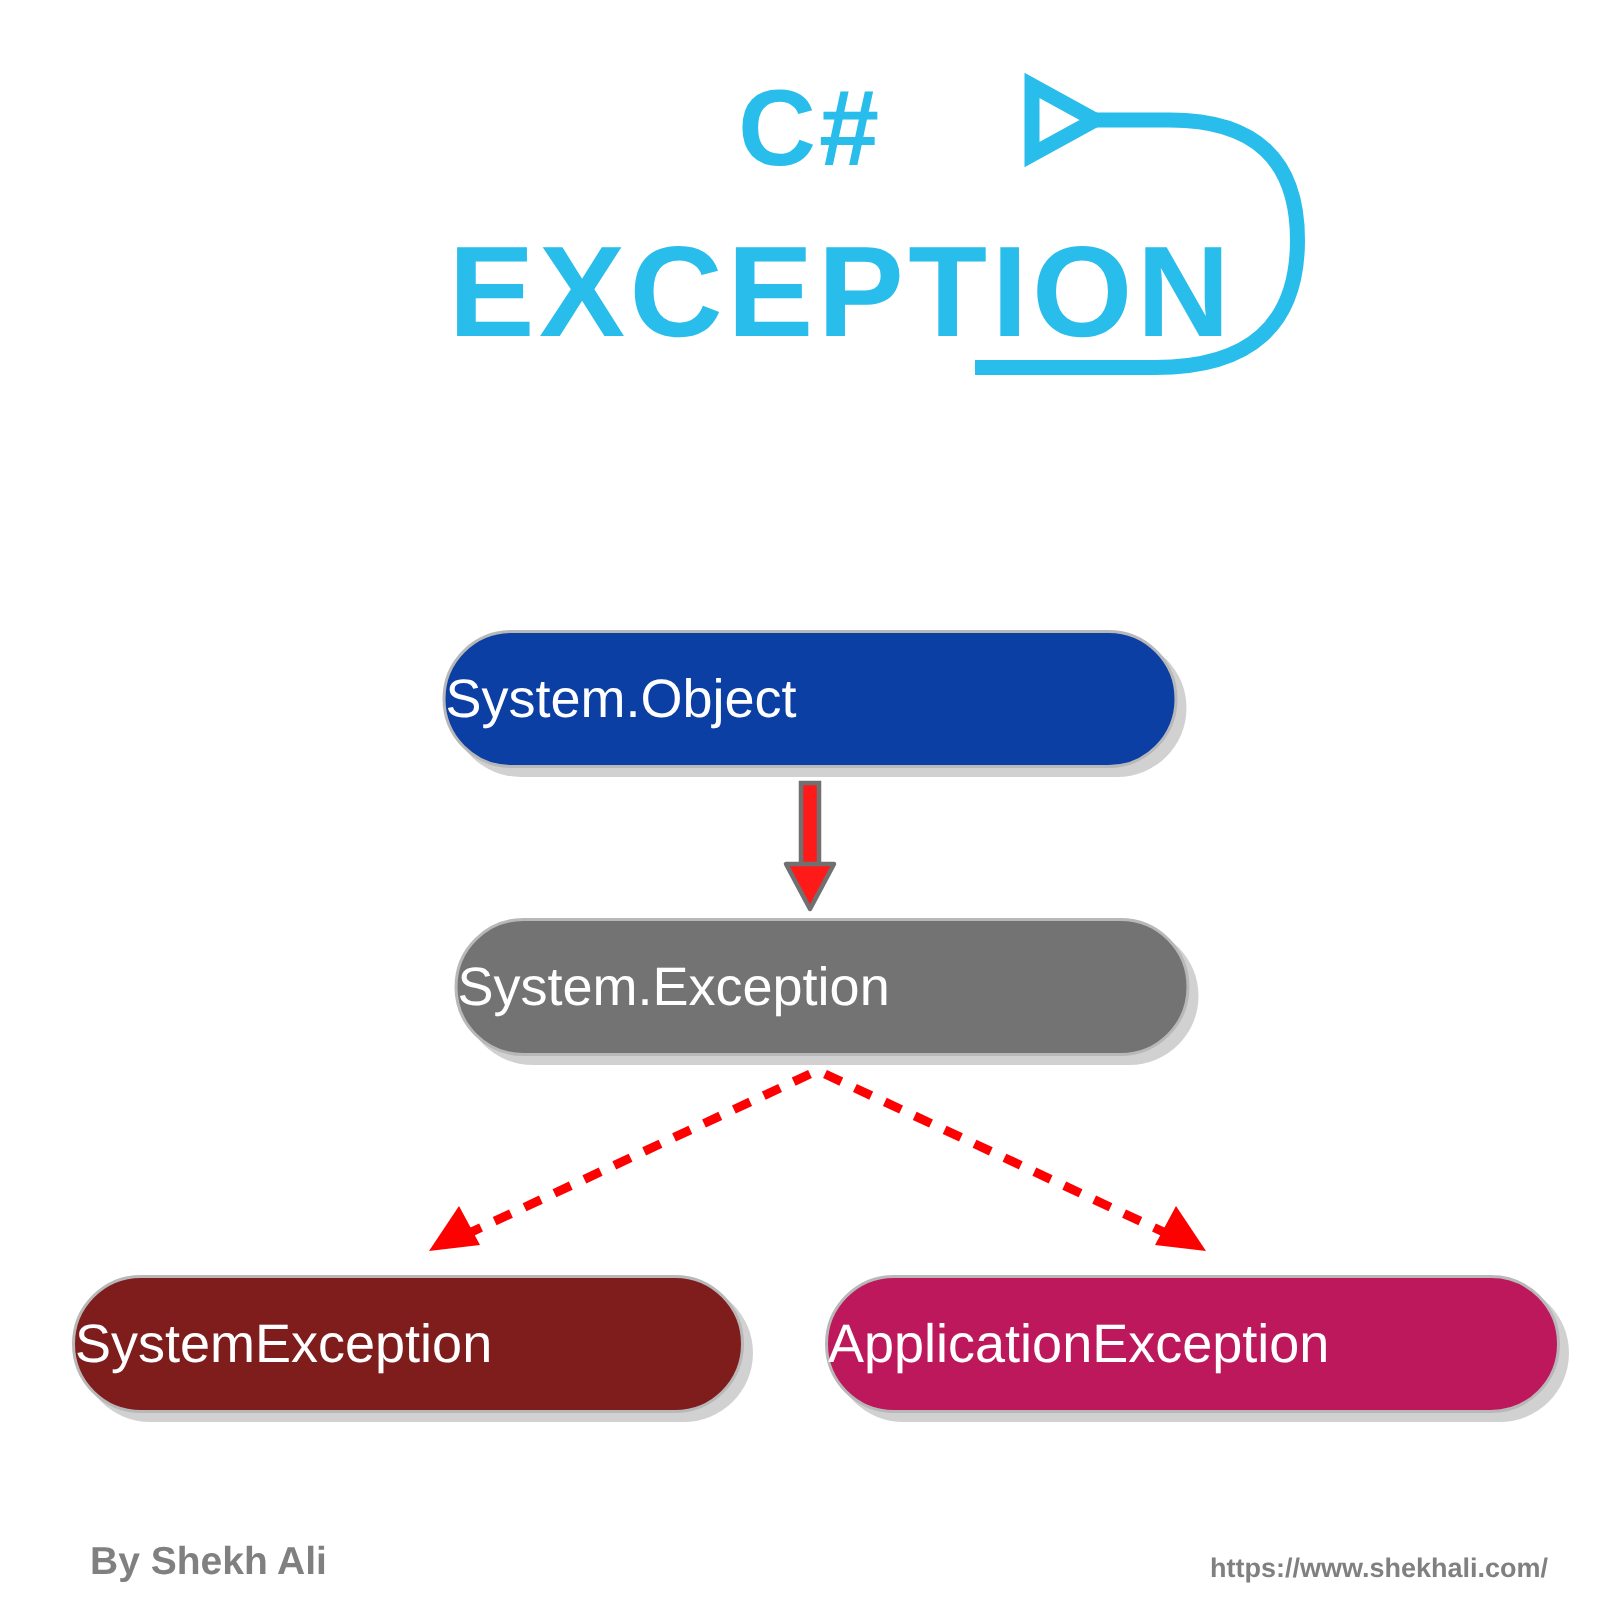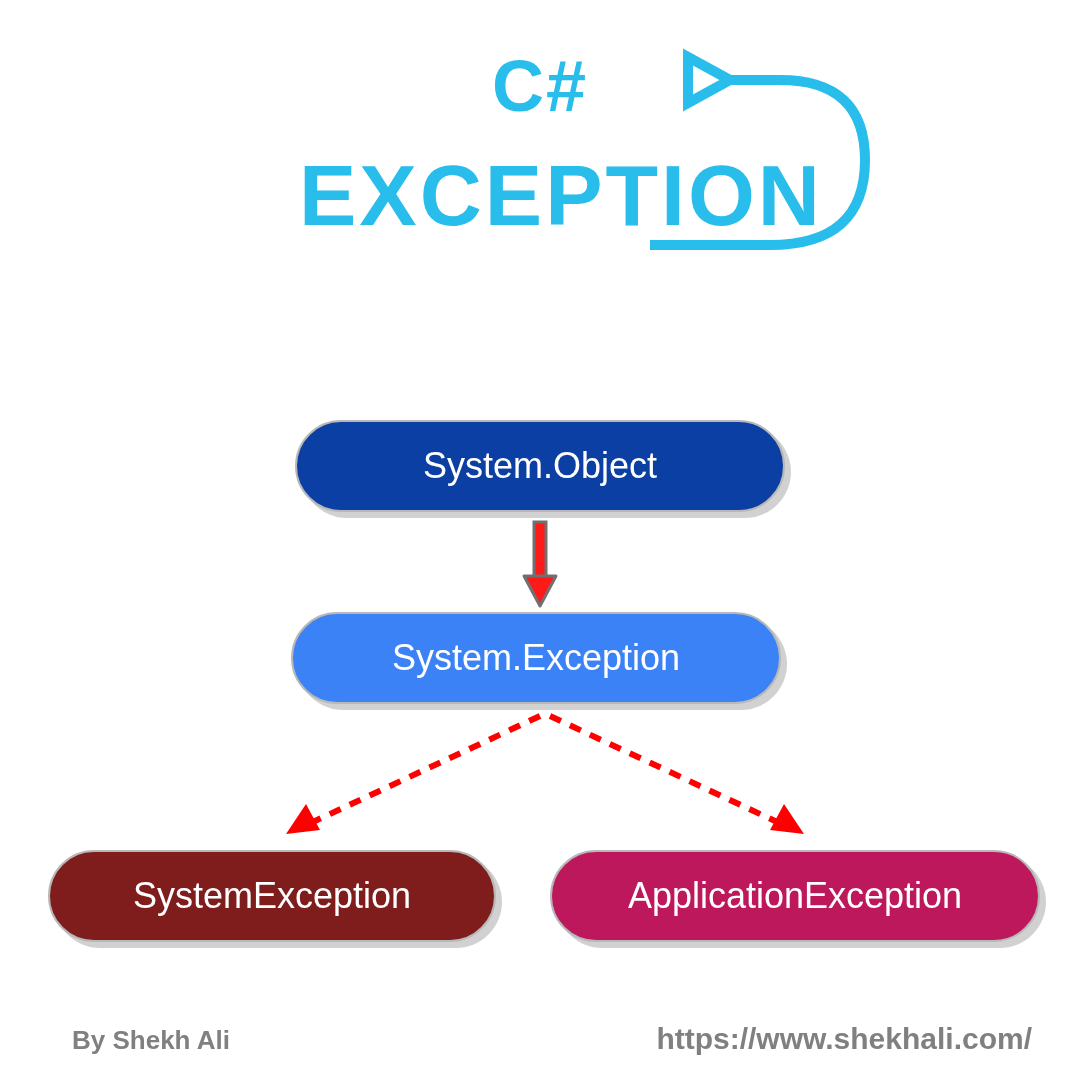--- a/index.html
+++ b/index.html
@@ -41,38 +41,38 @@
     width: 280px;
     height: 230px;
     pointer-events: none;
   }
   .node {
     position: absolute;
     height: 92px;
     border-radius: 46px;
     display: flex;
     align-items: center;
-    justify-content: center;
+    justify-content: flex-start;
     color: #ffffff;
     font-size: 36px;
     font-weight: 400;
     border: 2px solid #b8b8b8;
     box-shadow: 6px 6px 0 rgba(0,0,0,0.18);
   }
   .node-object {
     top: 420px;
     left: 295px;
     width: 490px;
     background: #0b3fa3;
   }
   .node-exception {
     top: 612px;
-    left: 291px;
+    left: 303px;
     width: 490px;
-    background: #3b82f6;
+    background: #737373;
   }
   .node-system {
     top: 850px;
     left: 48px;
     width: 448px;
     background: #7f1d1d;
   }
   .node-app {
     top: 850px;
     left: 550px;
@@ -95,27 +95,26 @@
     height: 150px;
     pointer-events: none;
   }
   .footer-left {
     position: absolute;
     bottom: 24px;
     left: 60px;
     font-size: 26px;
     font-weight: 700;
     color: #808080;
-    margin-left: 12px;
   }
   .footer-right {
     position: absolute;
     bottom: 24px;
     right: 48px;
-    font-size: 30px;
+    font-size: 18px;
     font-weight: 700;
     color: #808080;
   }
 </style>
 </head>
 <body>
 
 <div class="title-wrap">
   <div class="title-line1">C#</div>
   <div class="title-line2">EXCEPTION</div>

